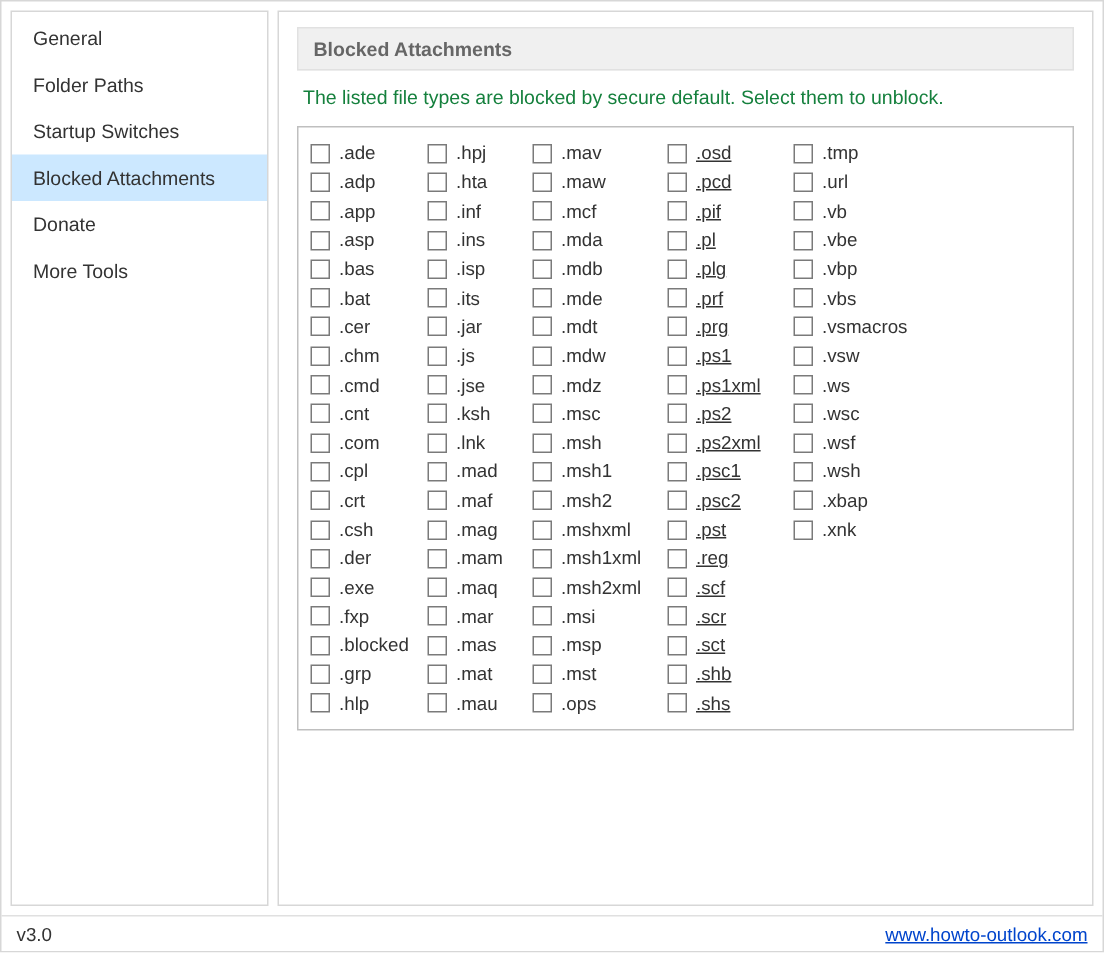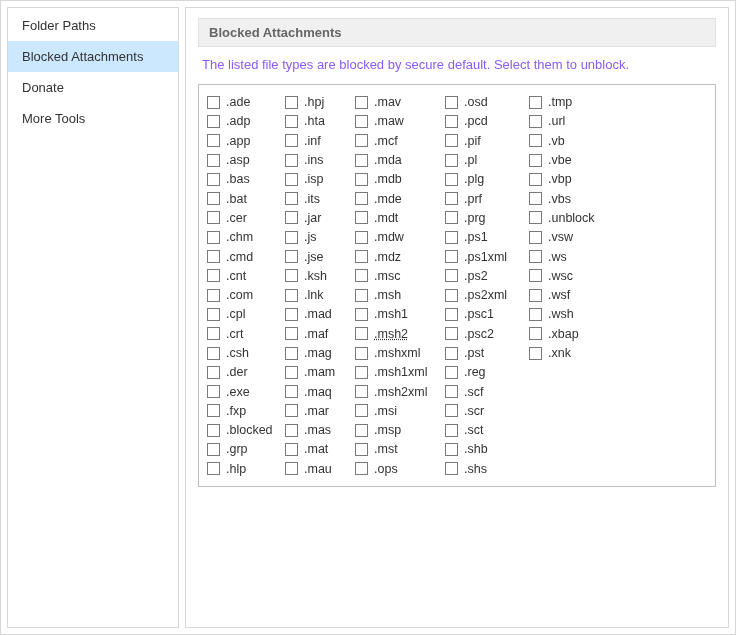--- a/index.html
+++ b/index.html
@@ -10,47 +10,49 @@
   .app-icon svg { width: 10px; height: 10px; }
   .title { flex: 0 0 auto; color: #444; font-size: 13px; }
   .title-spacer { flex: 1; }
   .win-btn { width: 46px; height: 30px; display: flex; align-items: center; justify-content: center; color: #333; }
   .body { flex: 1; display: flex; padding: 6px; gap: 6px; min-height: 0; }
   .sidebar { width: 172px; border: 1px solid #d7d7d7; padding: 2px 0; }
   .nav-item { padding: 8px 14px; color: #333; cursor: default; }
   .nav-item.selected { background: #cce8ff; }
   .main { flex: 1; border: 1px solid #d7d7d7; padding: 10px 12px 12px 12px; display: flex; flex-direction: column; min-height: 0; }
   .section-header { background: #f0f0f0; border: 1px solid #e1e1e1; padding: 6px 10px; color: #666; font-weight: 600; font-size: 13px; }
-  .description { padding: 10px 4px 12px 4px; color: #8b5cf6; }
+  .description { padding: 10px 4px 12px 4px; color: #15803d; }
   .ext-box { border: 1px solid #bfbfbf; padding: 8px 8px; flex: 0 0 auto; }
   .ext-cols { display: flex; gap: 10px; }
   .ext-col { display: flex; flex-direction: column; gap: 1px; }
   .ext-item { display: flex; align-items: center; height: 18.3px; }
   .ext-item input[type=checkbox] { width: 13px; height: 13px; margin-right: 6px; appearance: none; border: 1px solid #7a7a7a; background: #fff; }
   .ext-label { font-size: 12.5px; color: #333; white-space: nowrap; }
   .save-row { display: flex; justify-content: center; padding-top: 18px; }
   .save-btn { width: 96px; height: 26px; border: 1px solid #bfbfbf; background: #e1e1e1; color: #333; font-size: 13px; display: flex; align-items: center; justify-content: center; cursor: default; }
   .statusbar { height: 24px; border-top: 1px solid #e0e0e0; display: flex; align-items: center; padding: 0 10px; justify-content: space-between; font-size: 12.5px; }
   .status-link { color: #0044cc; text-decoration: underline; }
   .col-w0 { width: 68px; }
   .col-w1 { width: 60px; }
   .col-w2 { width: 80px; }
-  .col-w3 { width: 74px; }
+  .col-w3 { width: 74px; text-decoration: underline; }
   .col-w4 { width: 90px; }
-  .ext-label.highlight { text-decoration: underline; text-decoration-style: dotted; }
+  .ext-label.highlight { text-decoration-style: dotted; }
 </style>
 </head>
 <body>
 
 <div class="window">
 
 
   <div class="body">
     <div class="sidebar" id="sidebar">
+        <div class="nav-item"><span>General</span></div>
         <div class="nav-item"><span>Folder Paths</span></div>
+        <div class="nav-item"><span>Startup Switches</span></div>
         <div class="nav-item selected"><span>Blocked Attachments</span></div>
         <div class="nav-item"><span>Donate</span></div>
         <div class="nav-item"><span>More Tools</span></div>
       </div>
 
     <div class="main">
       <div class="section-header">Blocked Attachments</div>
       <div class="description">The listed file types are blocked by secure default. Select them to unblock.</div>
       <div class="ext-box">
         <div class="ext-cols" id="ext-cols">
@@ -402,21 +404,21 @@
               <div class="ext-item">
                 <input type="checkbox" style="">
                 <span class="ext-label">.vbp</span>
               </div>
               <div class="ext-item">
                 <input type="checkbox" style="">
                 <span class="ext-label">.vbs</span>
               </div>
               <div class="ext-item">
                 <input type="checkbox" style="">
-                <span class="ext-label">.unblock</span>
+                <span class="ext-label">.vsmacros</span>
               </div>
               <div class="ext-item">
                 <input type="checkbox" style="">
                 <span class="ext-label">.vsw</span>
               </div>
               <div class="ext-item">
                 <input type="checkbox" style="">
                 <span class="ext-label">.ws</span>
               </div>
               <div class="ext-item">
@@ -438,14 +440,18 @@
               <div class="ext-item">
                 <input type="checkbox" style="">
                 <span class="ext-label">.xnk</span>
               </div>
             </div>
           </div>
       </div>
     </div>
   </div>
 
+  <div class="statusbar">
+    <div>v3.0</div>
+    <a class="status-link">www.howto-outlook.com</a>
+  </div>
 
 </div>
 
 </body></html>

